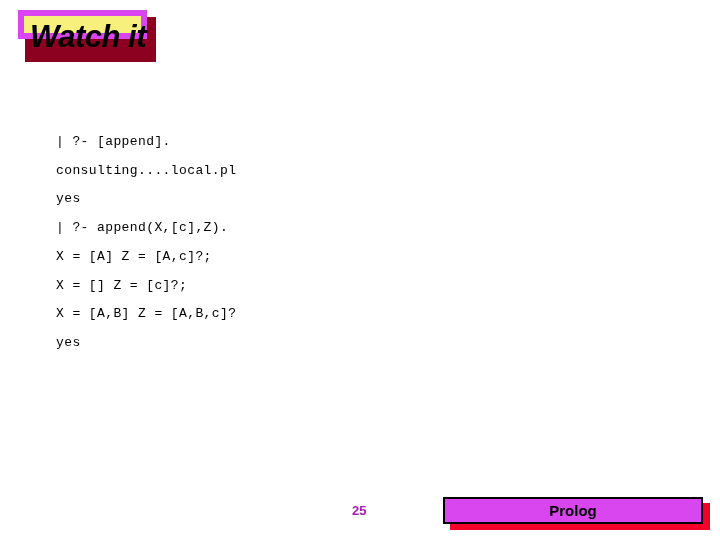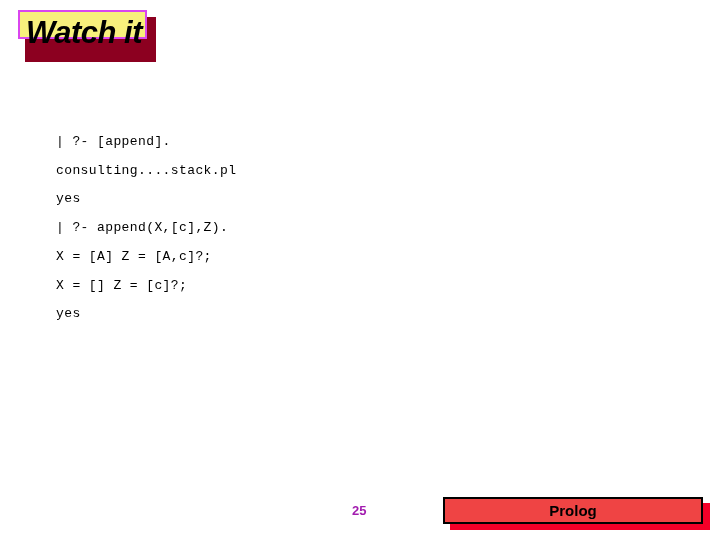--- a/index.html
+++ b/index.html
@@ -40,21 +40,21 @@
     height: 45px;
     background: #8c0020;
   }
   #title-box {
     position: absolute;
     left: 0;
     top: 0;
     width: 129px;
     height: 29px;
     background: #f7f07c;
-    border: 2px solid #d946ef;
+    border: 6px solid #d946ef;
     box-sizing: border-box;
     overflow: visible;
   }
   #title-text {
     position: absolute;
     left: 6px;
     top: 2px;
     white-space: nowrap;
     font-family: "Liberation Sans", sans-serif;
     font-style: italic;
@@ -107,21 +107,21 @@
     width: 260px;
     height: 27px;
     background: #f40028;
   }
   #footer-box {
     position: absolute;
     left: 0;
     top: 0;
     width: 260px;
     height: 27px;
-    background: #ef4444;
+    background: #d946ef;
     border: 2px solid #000000;
     box-sizing: border-box;
     display: flex;
     align-items: center;
     justify-content: center;
   }
   #footer-text {
     font-family: "Liberation Sans", sans-serif;
     font-weight: bold;
     font-size: 15px;
@@ -136,25 +136,26 @@
 
   <div id="title-banner">
     <div id="title-shadow"></div>
     <div id="title-box">
       <div id="title-text">Watch it</div>
     </div>
   </div>
 
   <div id="console-block">
     <div class="console-line">| ?- [append].</div>
-    <div class="console-line">consulting....stack.pl</div>
+    <div class="console-line">consulting....local.pl</div>
     <div class="console-line">yes</div>
     <div class="console-line">| ?- append(X,[c],Z).</div>
     <div class="console-line">X = [A] Z = [A,c]?;</div>
     <div class="console-line">X = [] Z = [c]?;</div>
+    <div class="console-line">X = [A,B] Z = [A,B,c]?</div>
     <div class="console-line">yes</div>
   </div>
 
   <div id="page-number">25</div>
 
   <div id="footer-banner">
     <div id="footer-shadow"></div>
     <div id="footer-box">
       <div id="footer-text">Prolog</div>
     </div>

